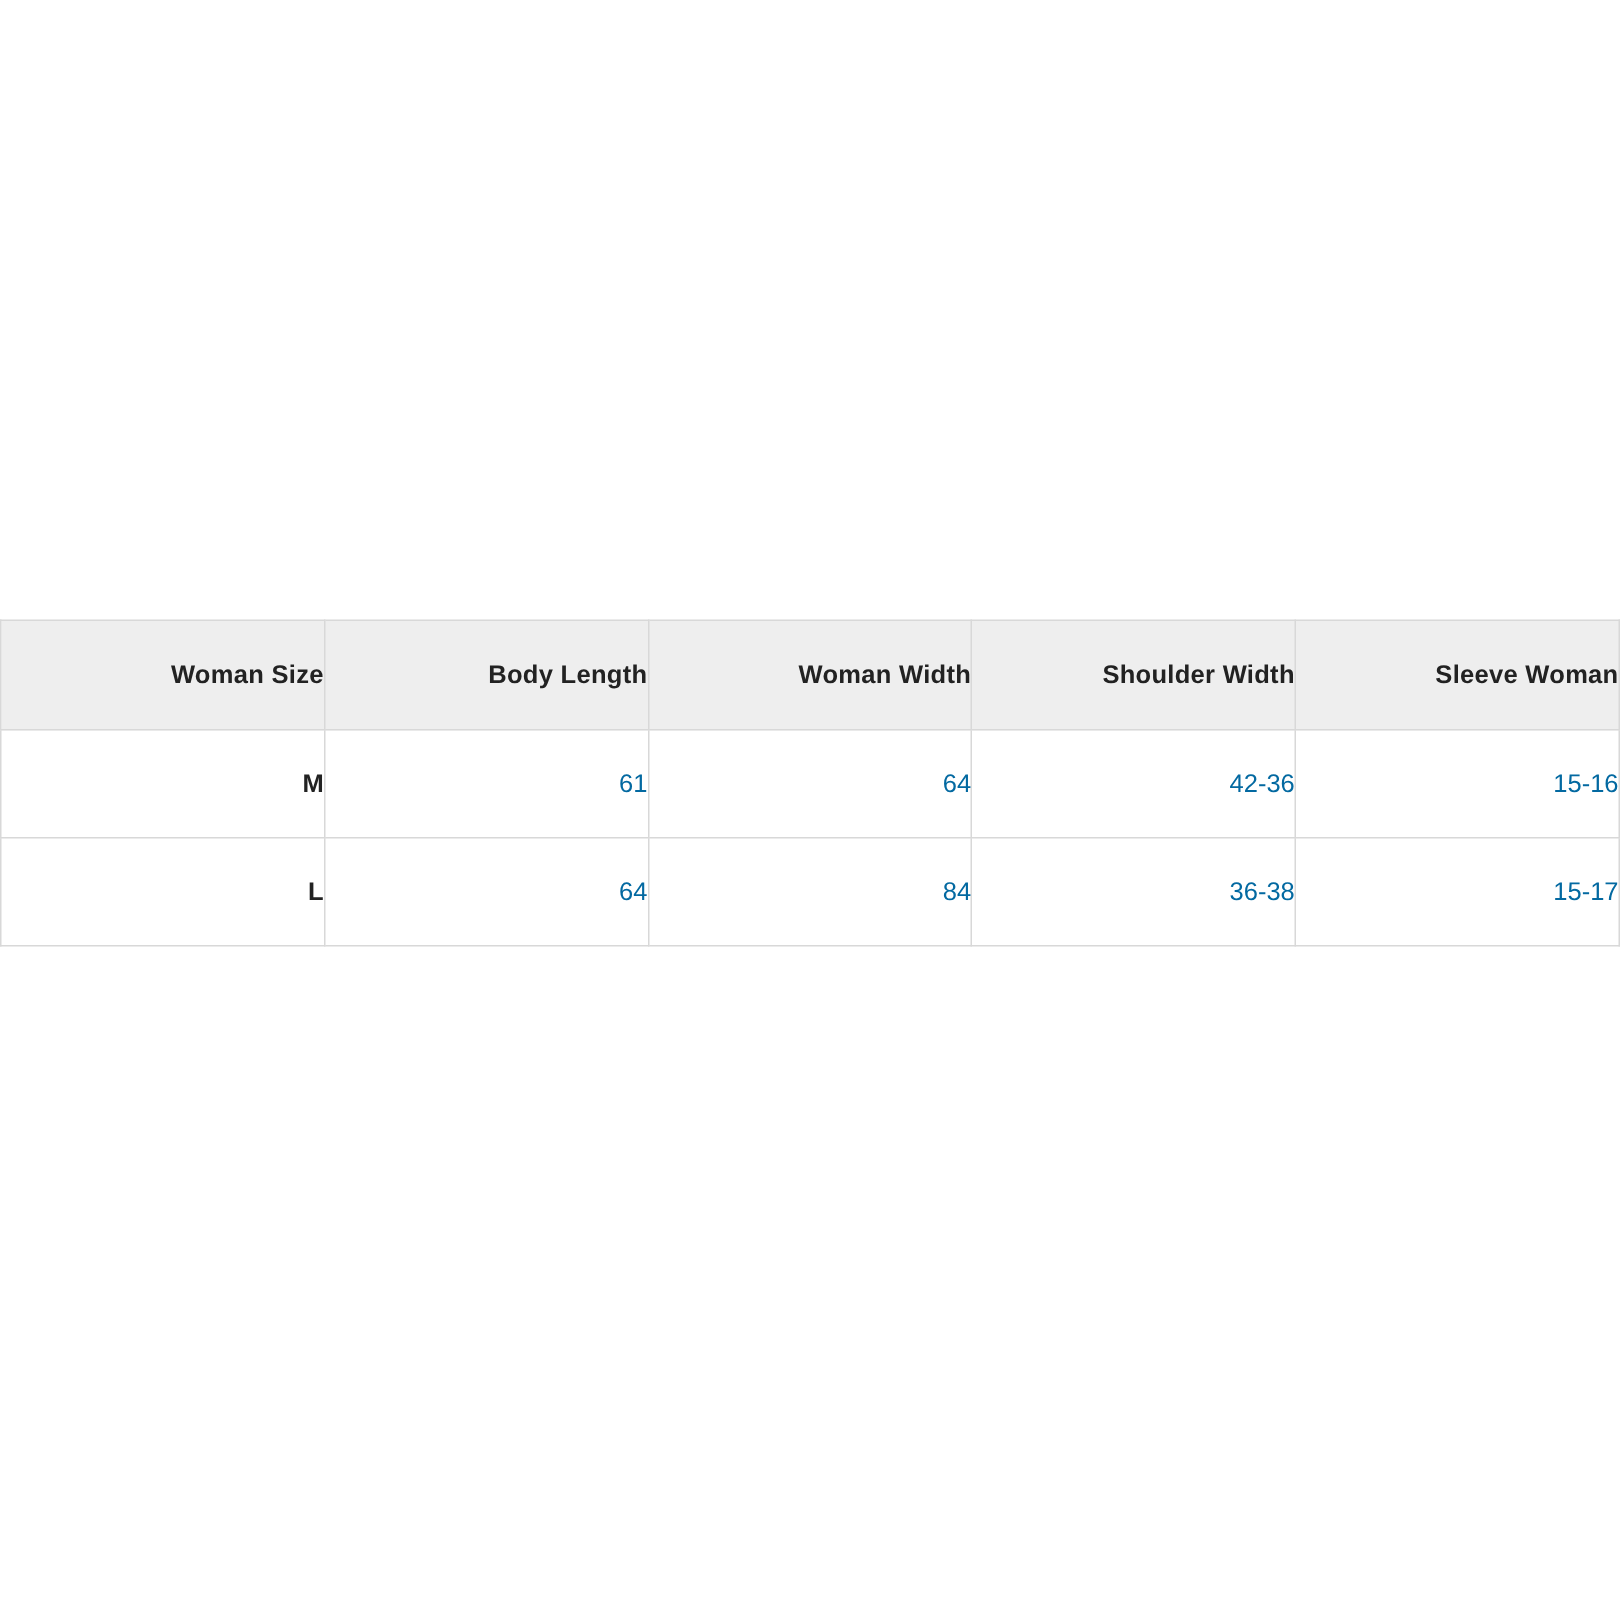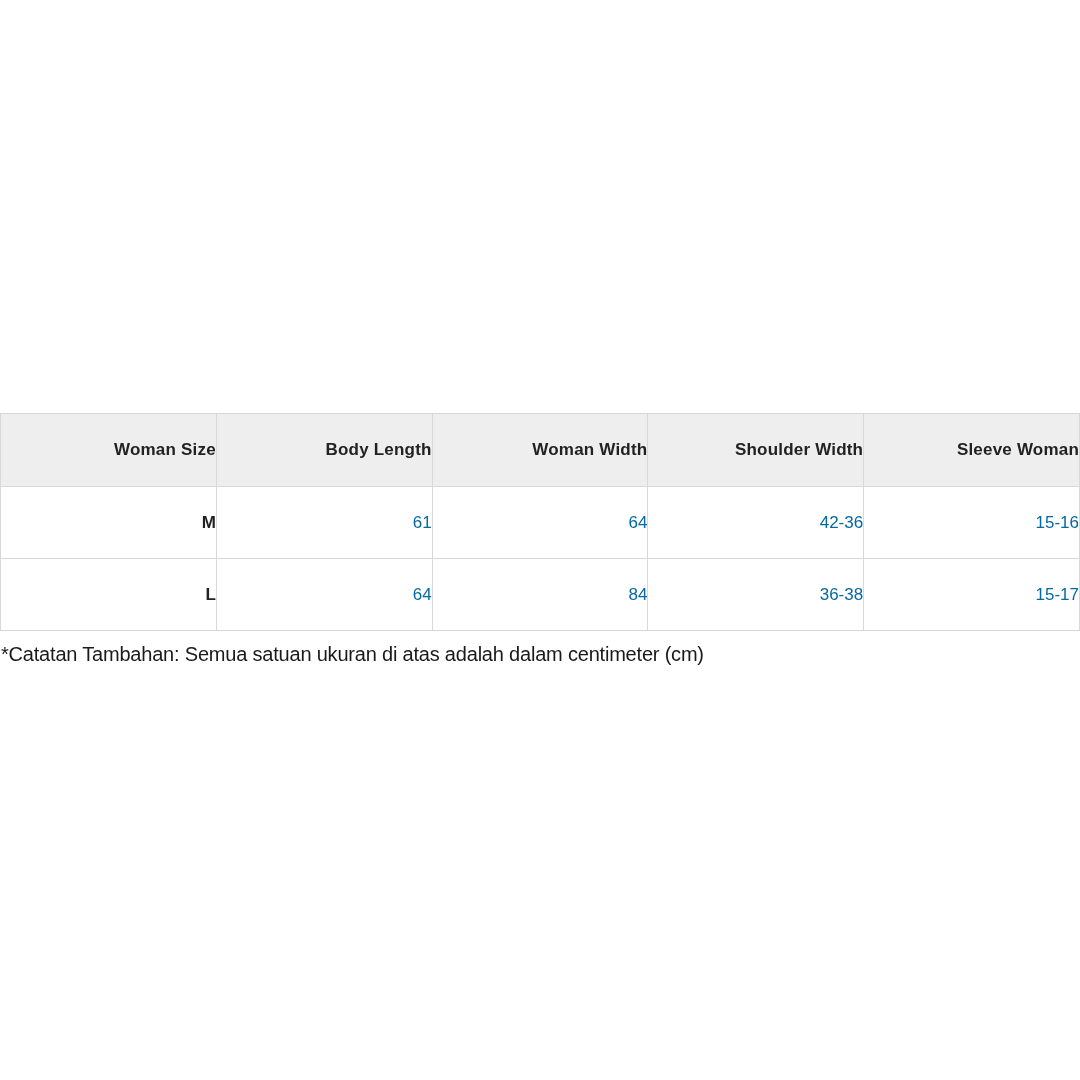--- a/index.html
+++ b/index.html
@@ -86,15 +86,14 @@
       <tr>
         <td class="size-cell">L</td>
         <td>64</td>
         <td>84</td>
         <td>36-38</td>
         <td>15-17</td>
       </tr>
     </tbody>
   </table>
 
-  <div class="footnote">*Catatan Tambahan: Semua satuan ukuran di atas adalah dalam centimeter (cm)</div>
 
 </div>
 
 </body></html>

